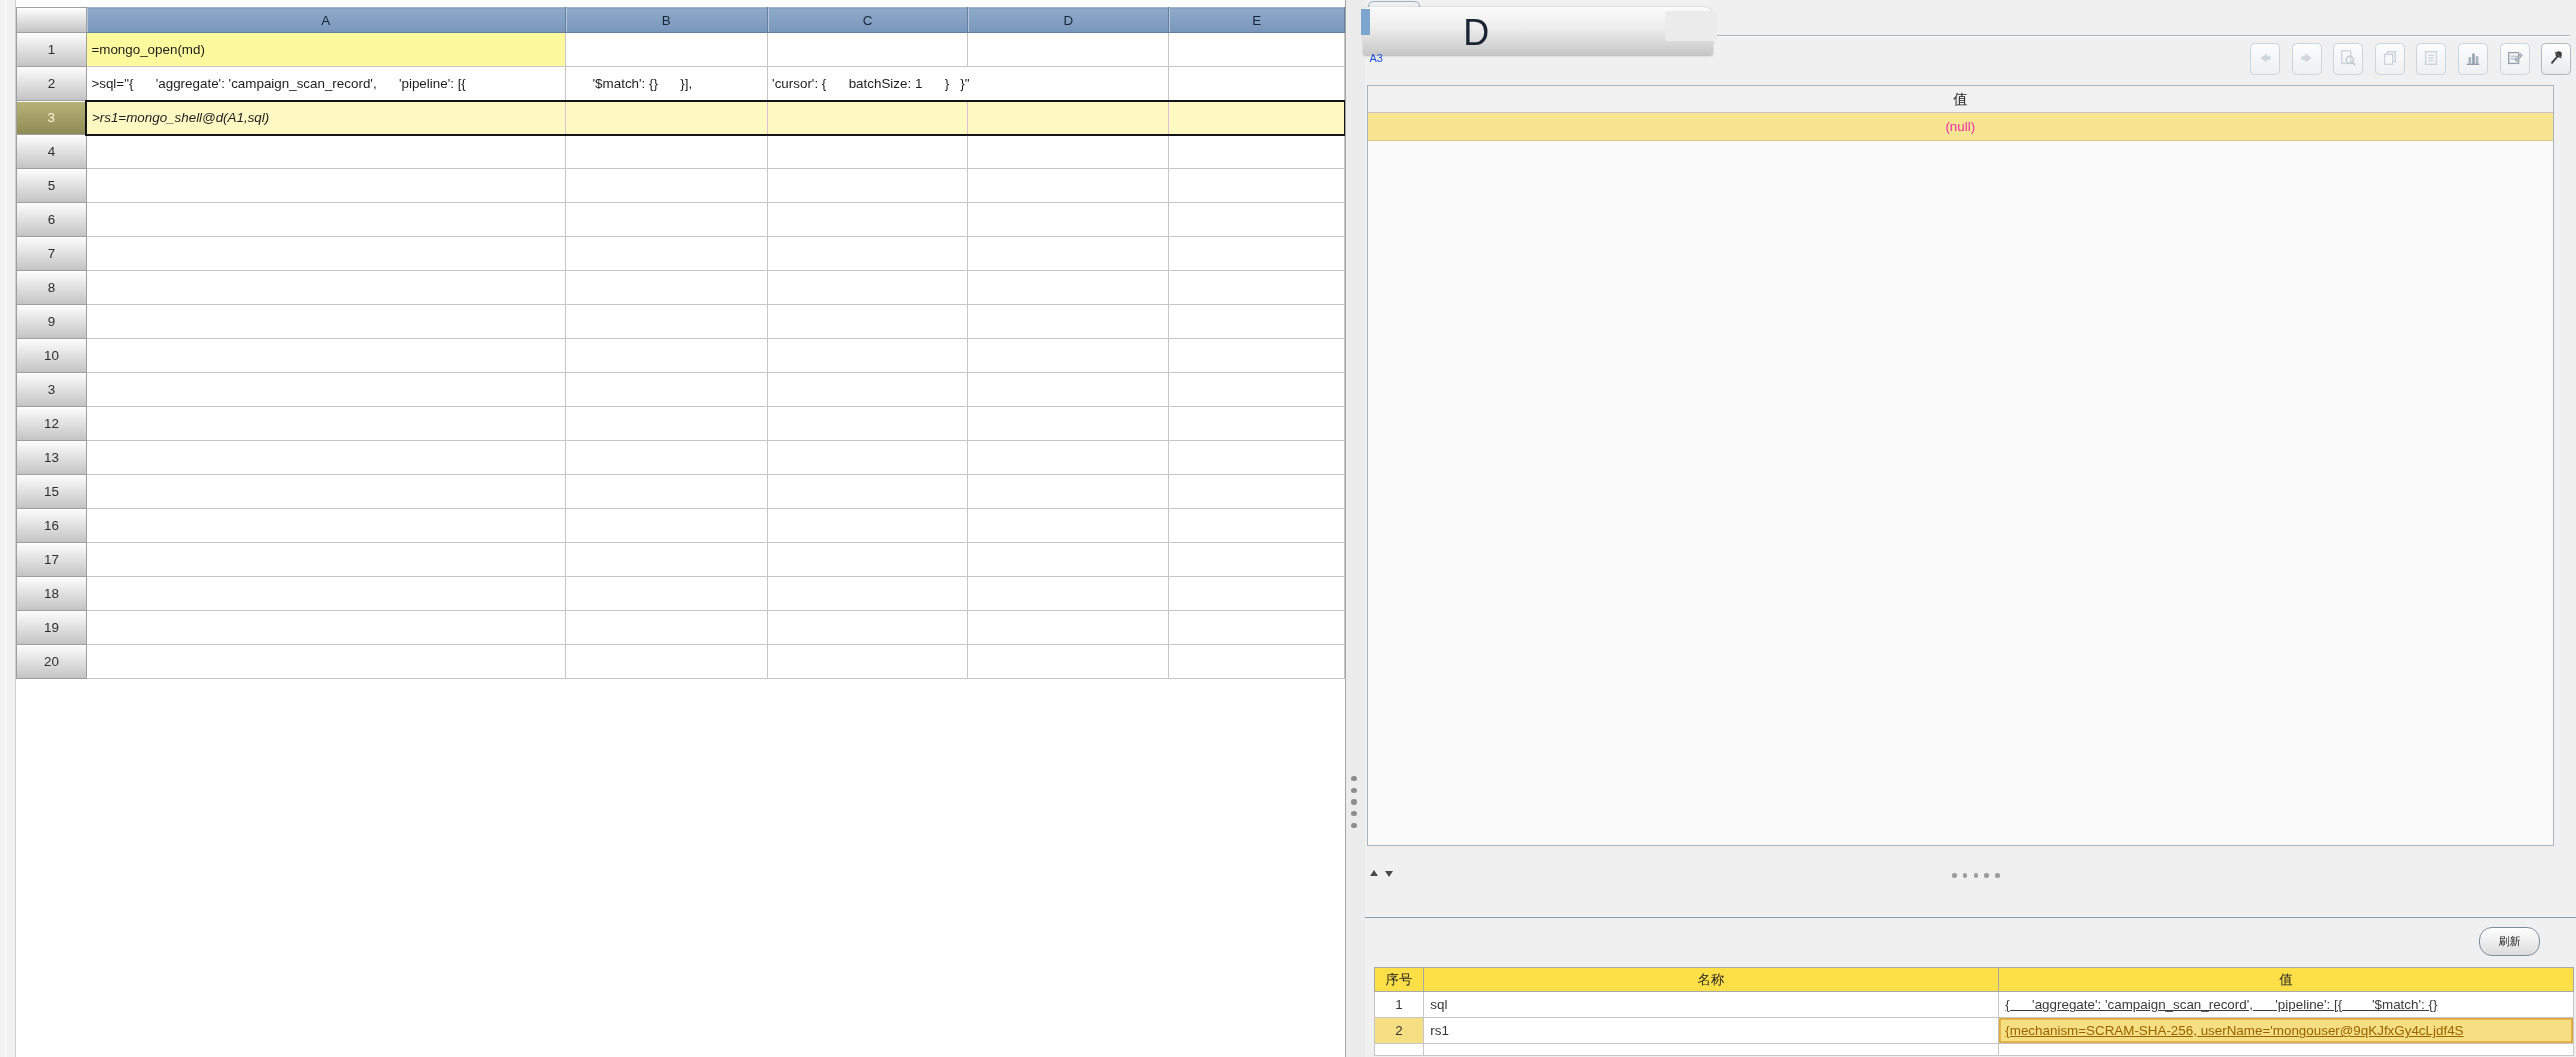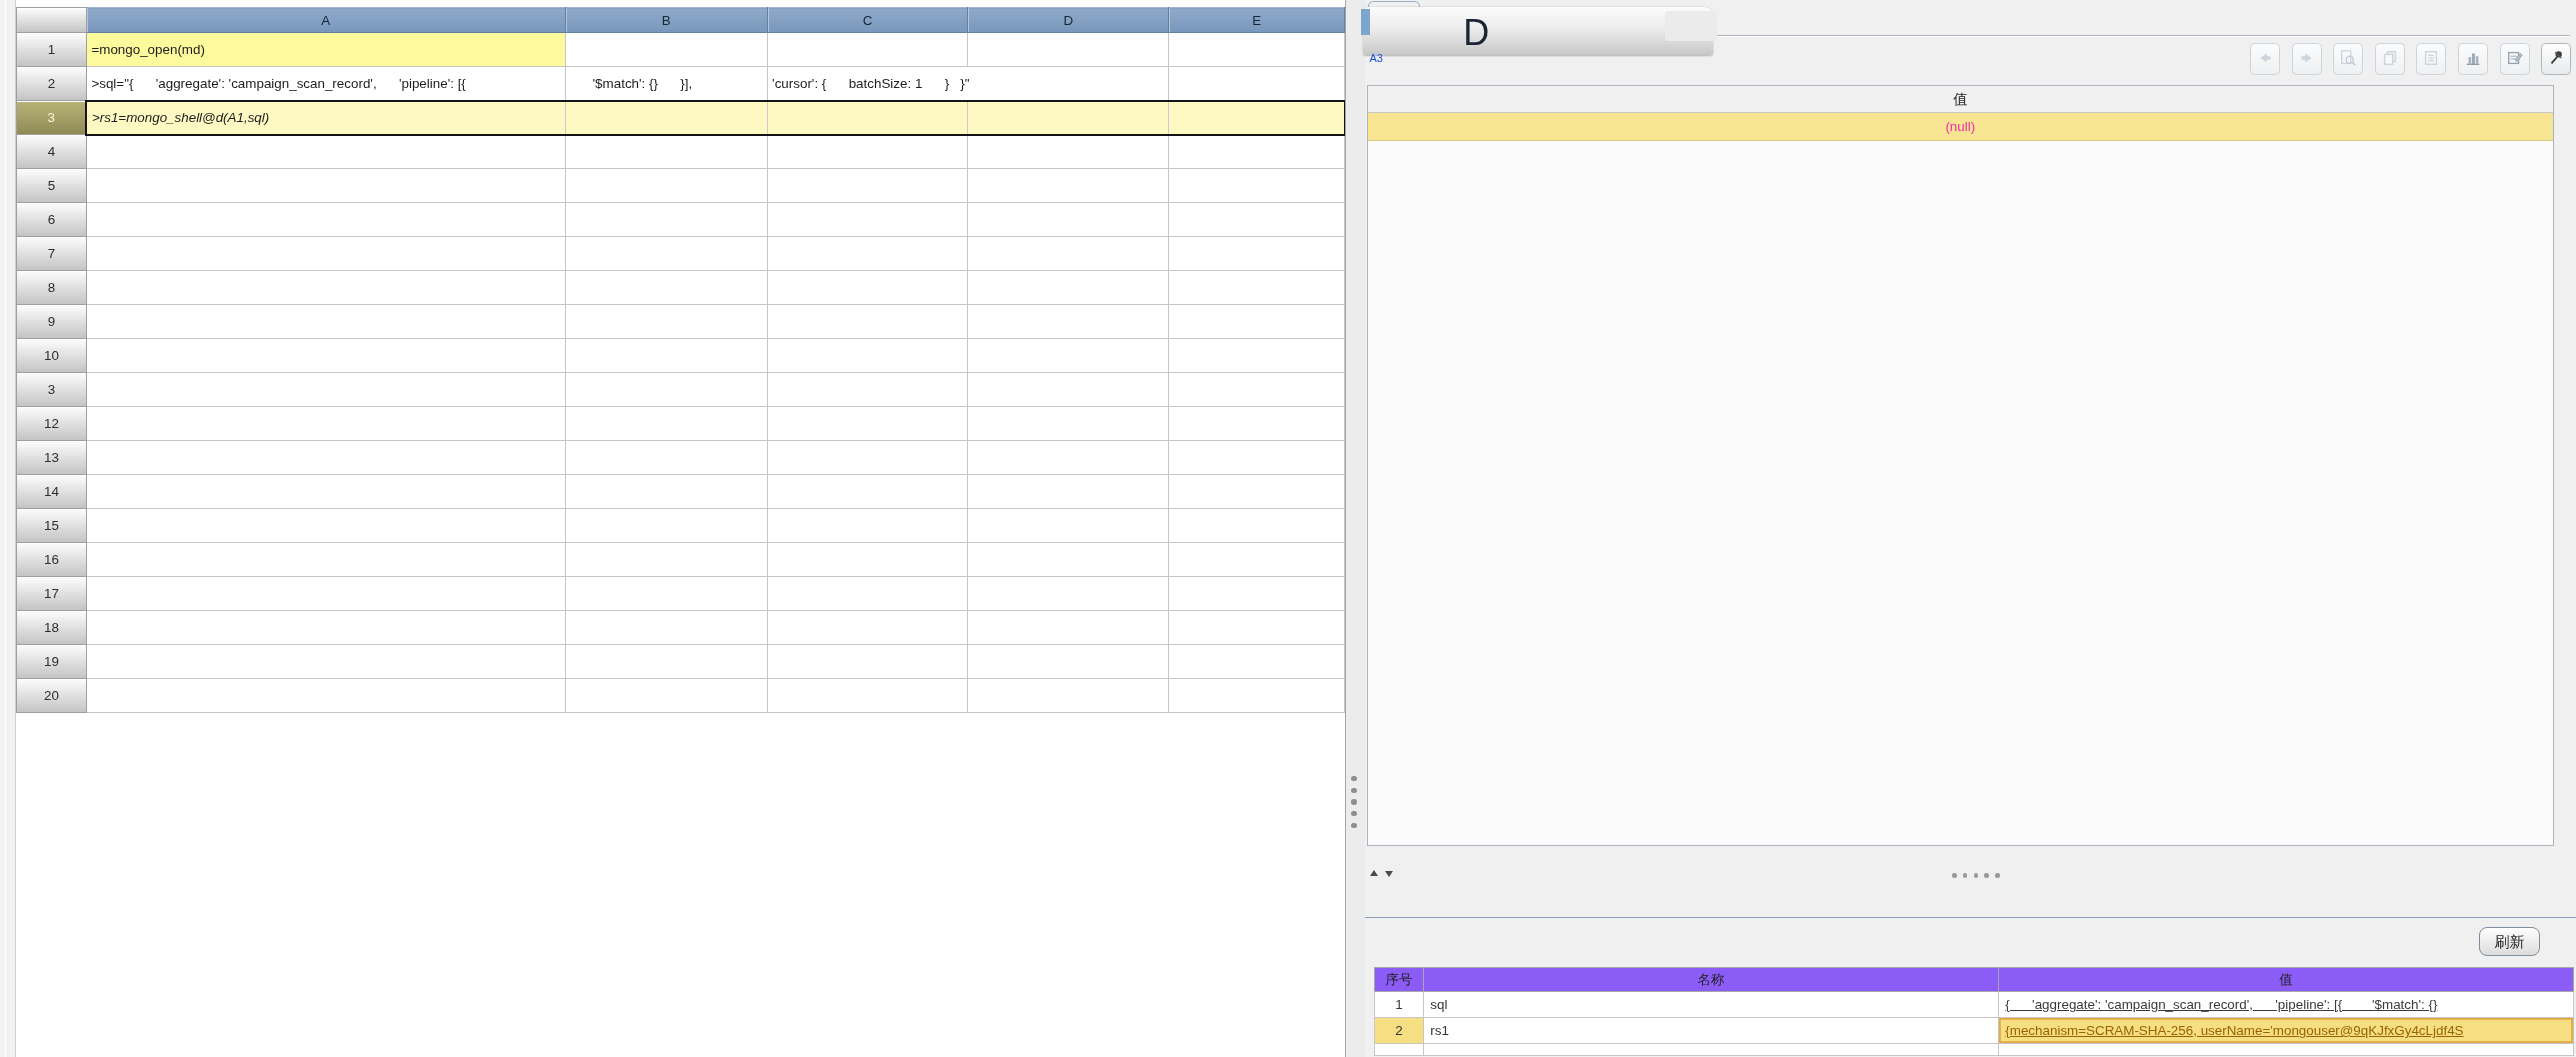--- a/index.html
+++ b/index.html
@@ -97,27 +97,27 @@
   .tabbar .tab { font-size:14.3px; color:#1e1e1e; background:#ededed;
     border:0.9px solid #a9b1b9; border-bottom:none; border-radius:2.7px 2.7px 0 0;
     padding:0 9.8px; height:26px; line-height:26px; margin-right:1.8px; }
   .tabbar .tab.active { background:#f7f7f7; border-color:#8ba0b5; height:32px;
     line-height:30px; border-radius:3.6px 3.6px 0 0; }
   .tab-underline { position:absolute; left:0; top:917px; width:1211px; height:0.9px;
     background:#8ba0b5; }
 
   .refresh-btn { position:absolute; left:1114px; top:927px; width:61px; height:29px;
     background:linear-gradient(#fefefe,#dcdcdc); border:0.9px solid #7e8d9b;
-    border-radius:8px; font-size:15px; color:#1e1e1e; text-align:center;
+    border-radius:13px; font-size:11px; color:#1e1e1e; text-align:center;
     line-height:27px; }
 
   
   .vars-table { position:absolute; left:9px; top:967px; width:1199px;
     border-collapse:collapse; table-layout:fixed; background:#ffffff; }
-  .vars-table th { height:24px; background:#8b5cf6; border:0.9px solid #a8a8a8;
+  .vars-table th { height:24px; background:#fde047; border:0.9px solid #a8a8a8;
     font-size:13.4px; font-weight:normal; color:#222; }
   .vars-table td { height:26px; border:0.9px solid #c6c6c6; font-size:13.4px;
     color:#333; padding:0 6.3px; white-space:pre; overflow:hidden; }
   .vars-table td.num { text-align:center; }
   .vars-table td.val { text-decoration:underline; color:#3a3a3a;margin-top:28px; }
   .vars-table tr.hl td.num, .vars-table tr.hl td.val { background:#f6df82; }
   .vars-table tr.hl td.val { color:#9a6300;
     box-shadow:inset 0 0 0 1.8px #e2a93e; }
   .vt-no{width:49px}.vt-name{width:575px}.vt-val{width:575px}
 </style>
@@ -236,28 +236,20 @@
         </tr>
         <tr>
           <td class="rowhdr">13</td>
           <td class="cell col-A first"></td>
           <td class="cell col-B"></td>
           <td class="cell col-C"></td>
           <td class="cell col-D"></td>
           <td class="cell col-E last"></td>
         </tr>
         <tr>
-          <td class="rowhdr">14</td>
-          <td class="cell col-A first"></td>
-          <td class="cell col-B"></td>
-          <td class="cell col-C"></td>
-          <td class="cell col-D"></td>
-          <td class="cell col-E last"></td>
-        </tr>
-        <tr>
           <td class="rowhdr">15</td>
           <td class="cell col-A first"></td>
           <td class="cell col-B"></td>
           <td class="cell col-C"></td>
           <td class="cell col-D"></td>
           <td class="cell col-E last"></td>
         </tr>
         <tr>
           <td class="rowhdr">16</td>
           <td class="cell col-A first"></td>

